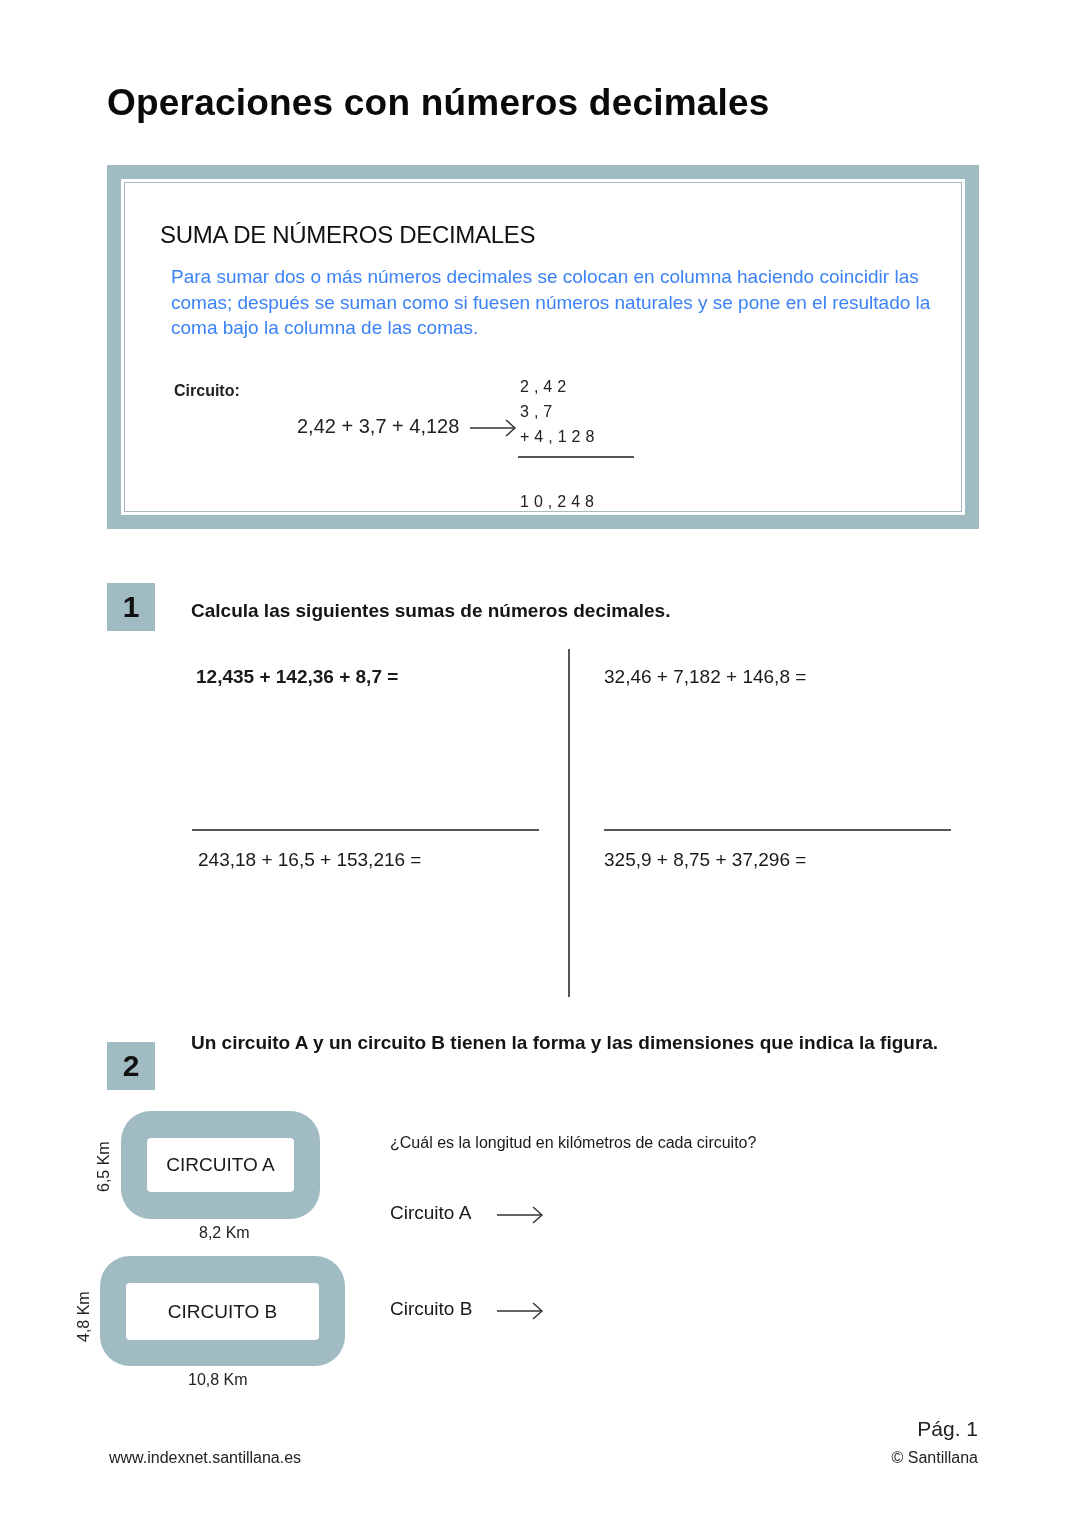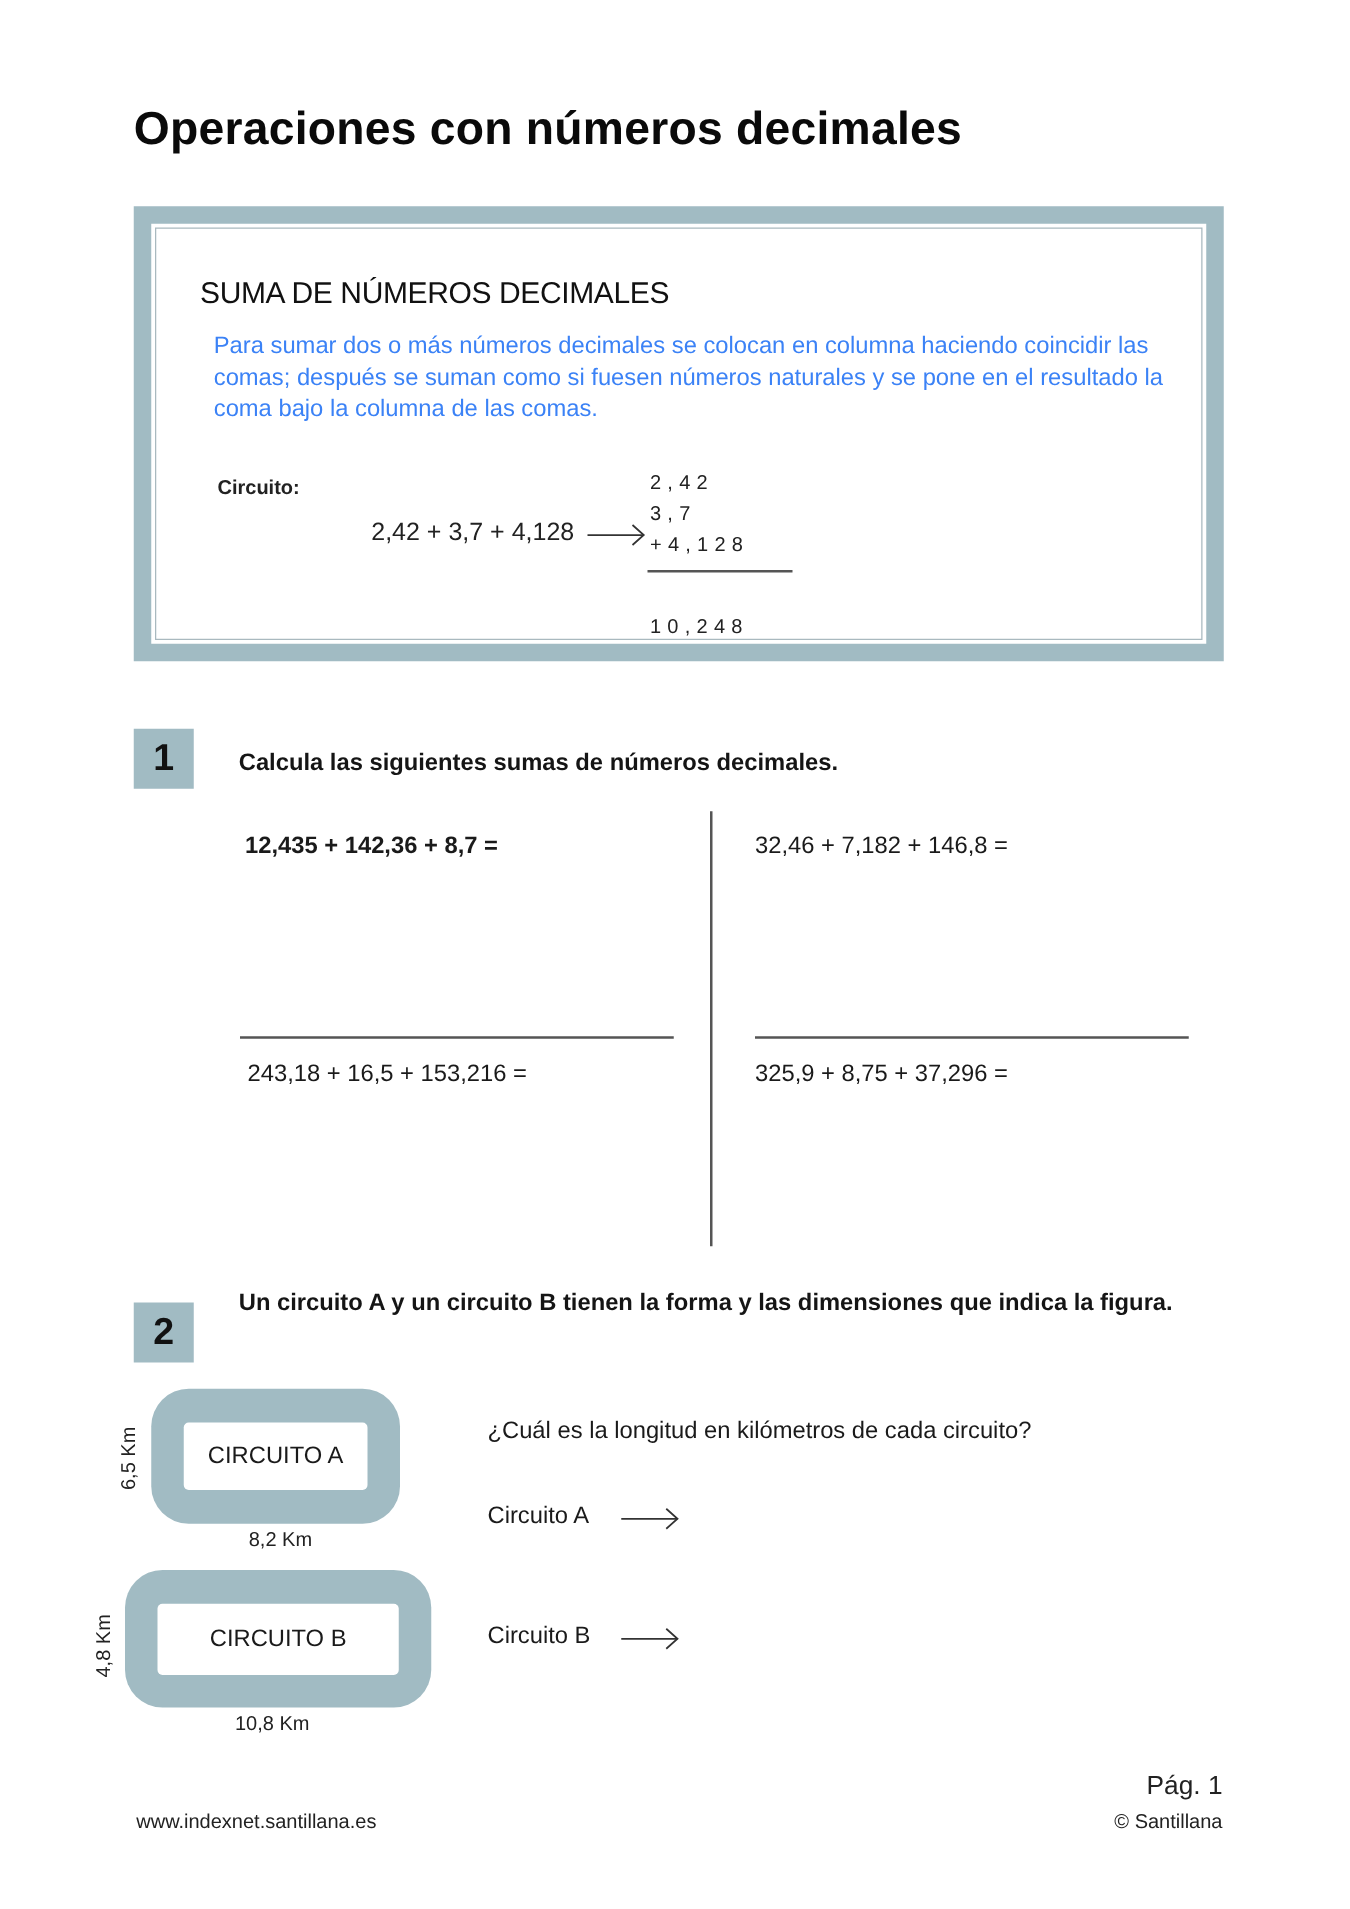--- a/index.html
+++ b/index.html
@@ -50,21 +50,21 @@
     .track-a-inner { left: 147px; top: 1138px; width: 147px; height: 54px; }
     .track-b { left: 100px; top: 1256px; width: 245px; height: 110px; }
     .track-b-inner { left: 126px; top: 1283px; width: 193px; height: 57px; }
     .dim { font-size: 16px; color: #222; white-space: nowrap; }
     .dim-a-w { left: 199px; top: 1224px; }
     .dim-b-w { left: 188px; top: 1371px; }
     .dim-v { transform: rotate(-90deg); transform-origin: left top; }
     .dim-a-h { left: 95px; top: 1192px; }
     .dim-b-h { left: 75px; top: 1342px; }
 
-    .question { left: 390px; top: 1134px; font-size: 19px; color: #1a1a1a; white-space: nowrap; }
+    .question { left: 390px; top: 1134px; font-size: 16px; color: #1a1a1a; white-space: nowrap; }
     .ans-label { font-size: 19px; color: #1a1a1a; white-space: nowrap; }
     .ans-a { left: 390px; top: 1202px; }
     .ans-b { left: 390px; top: 1298px; }
     .ans-a-arrow { left: 496px; top: 1204px; }
     .ans-b-arrow { left: 496px; top: 1300px; }
 
     
     .page-num { right: 102px; top: 1417px; font-size: 21px; color: #222; white-space: nowrap; }
     .footer-url { left: 109px; top: 1449px; font-size: 16px; color: #222; }
     .footer-copy { right: 102px; top: 1449px; font-size: 16px; color: #222; white-space: nowrap; text-align: right; }

